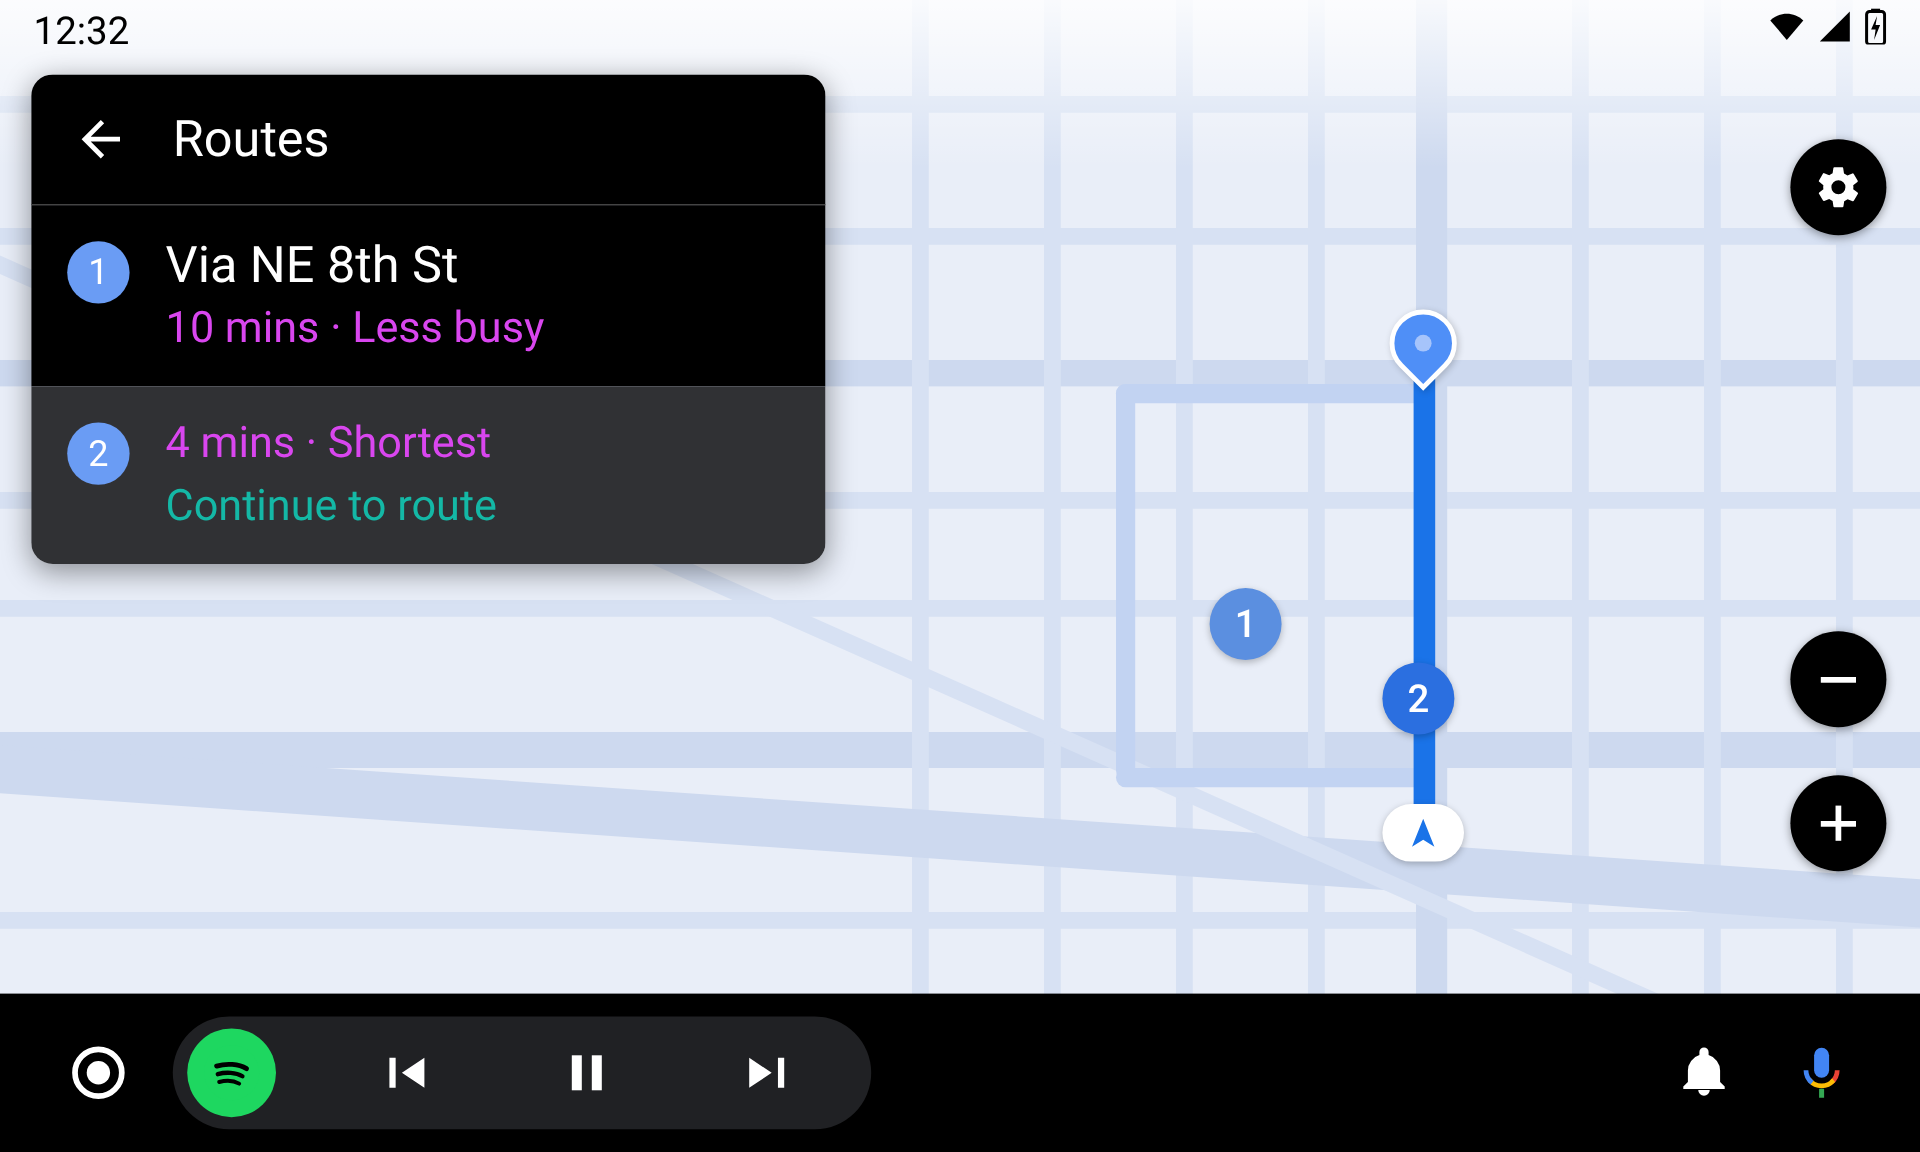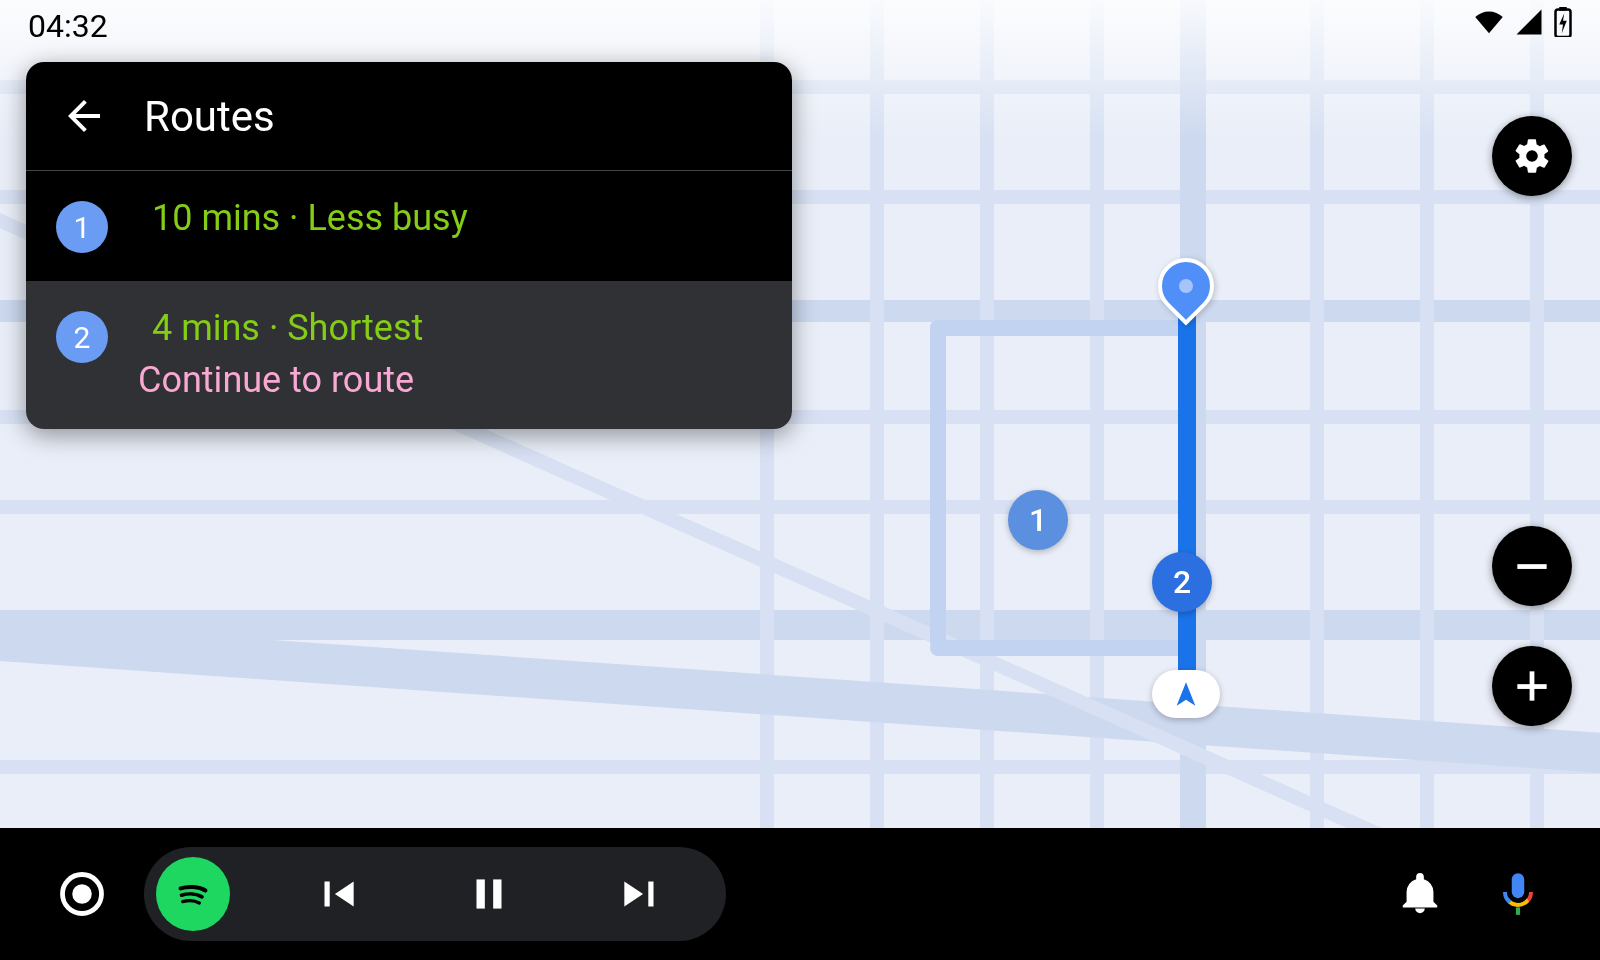--- a/index.html
+++ b/index.html
@@ -96,21 +96,21 @@
     font-size: 32px;
     color: #000;
   }
   .status-bar .spacer { flex: 1; }
   .status-icons { display: flex; align-items: center; gap: 10px; }
 
   
   .panel {
     position: absolute;
     left: 26px; top: 62px;
-    width: 766px;
+    width: 662px;
     border-radius: 18px;
     overflow: hidden;
     box-shadow: 0 6px 24px rgba(0,0,0,.4);
     color: #fff;
   }
   .panel-header {
     background: #000;
     display: flex;
     align-items: center;
     gap: 32px;
@@ -140,22 +140,22 @@
     color: #fff;
     font-size: 30px;
     display: flex;
     align-items: center;
     justify-content: center;
     flex-shrink: 0;
     margin-top: 4px;
   }
   .route-texts { display: flex; flex-direction: column; gap: 6px; }
   .route-title { font-size: 42px; color: #fff; }
-  .route-sub   { font-size: 36px; color: #84cc16; margin-left: 14px; }
-  .route-cta   { font-size: 36px; color: #f9a8d4; margin-top: 4px; }
+  .route-sub   { font-size: 36px; color: #d946ef; }
+  .route-cta   { font-size: 36px; color: #14b8a6; margin-top: 4px; }
 
   
   .fab {
     position: absolute;
     right: 28px;
     width: 80px; height: 80px;
     border-radius: 50%;
     background: #000;
     color: #fff;
     display: flex;
@@ -262,21 +262,21 @@
   <div class="current-pos" style="left:1152px; top:670px">
     <svg width="28" height="28" viewBox="0 0 24 24">
         <path fill="#1a73e8" d="M12 2 L20 22 L12 17 L4 22 Z"></path>
       </svg>
   </div>
 </div>
 
 <div class="top-fade"></div>
 
 <div class="status-bar">
-  <span>04:32</span>
+  <span>12:32</span>
   <span class="spacer"></span>
   <span class="status-icons">
     <span>
       <svg width="30" height="30" viewBox="0 0 24 24">
           <path fill="#000" d="M12 21 L1 8 C7 2 17 2 23 8 Z"></path>
         </svg>
     </span>
     <span>
       <svg width="30" height="30" viewBox="0 0 24 24">
           <path fill="#000" d="M2 22 L22 22 L22 2 Z"></path>
@@ -300,20 +300,21 @@
         </svg>
     </div>
     <div class="panel-title">Routes</div>
   </div>
 
   <div class="route-item sel-false">
     <div class="num-badge">
       <span>1</span>
     </div>
     <div class="route-texts">
+      <div class="route-title">Via NE 8th St</div>
       <div class="route-sub">10 mins · Less busy</div>
     </div>
   </div>
 
   <div class="route-item sel-true">
     <div class="num-badge">
       <span>2</span>
     </div>
     <div class="route-texts">
       <div class="route-sub">4 mins · Shortest</div>

